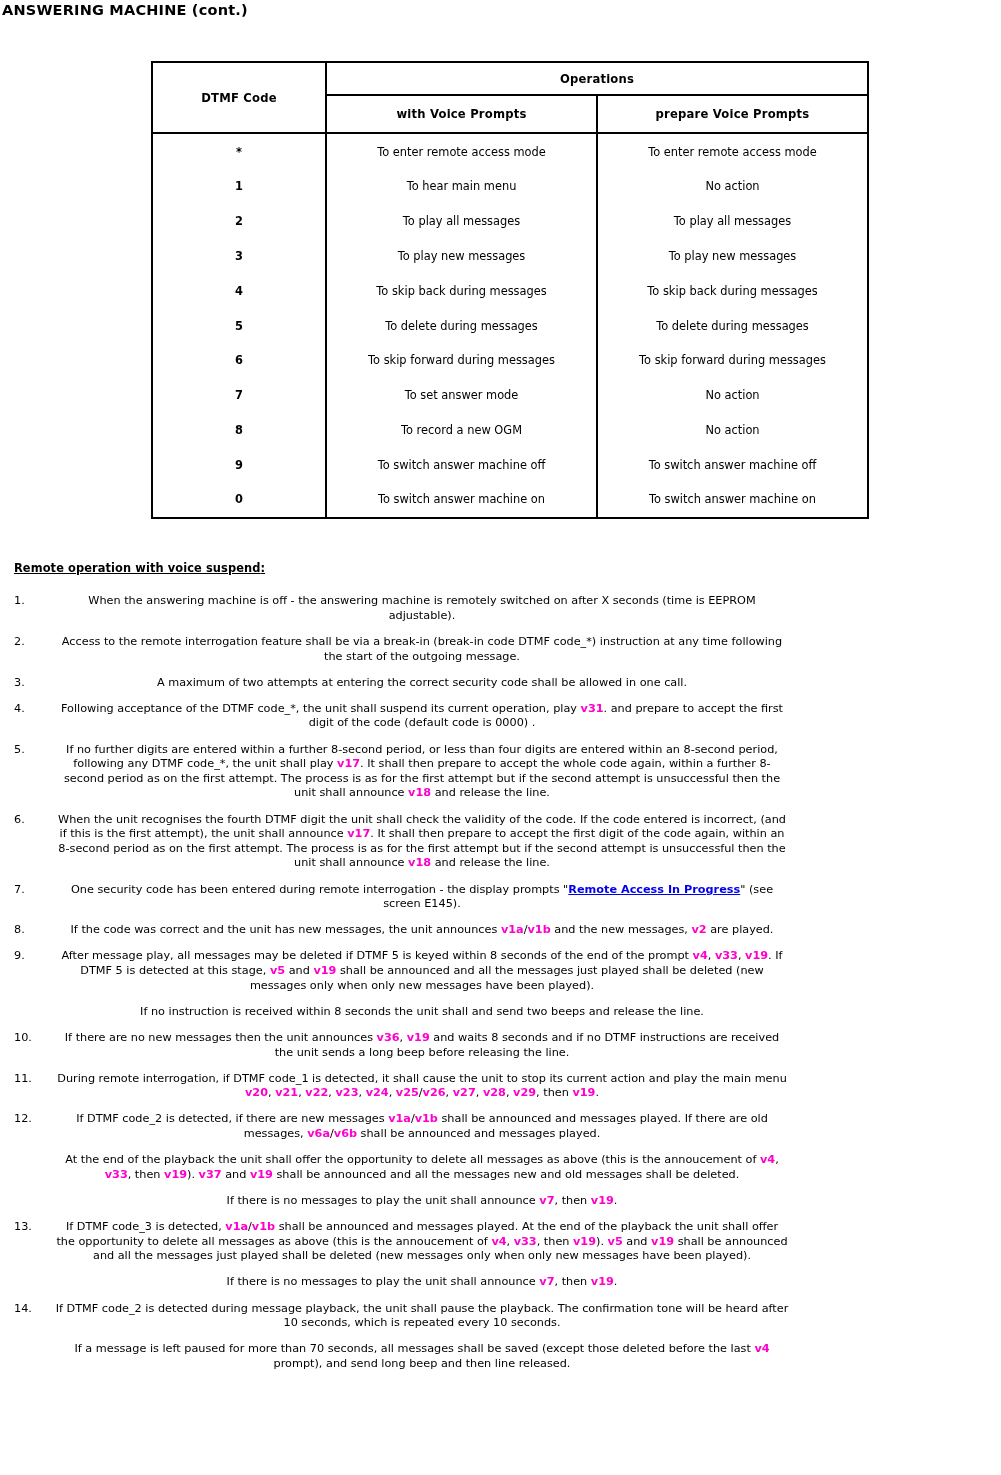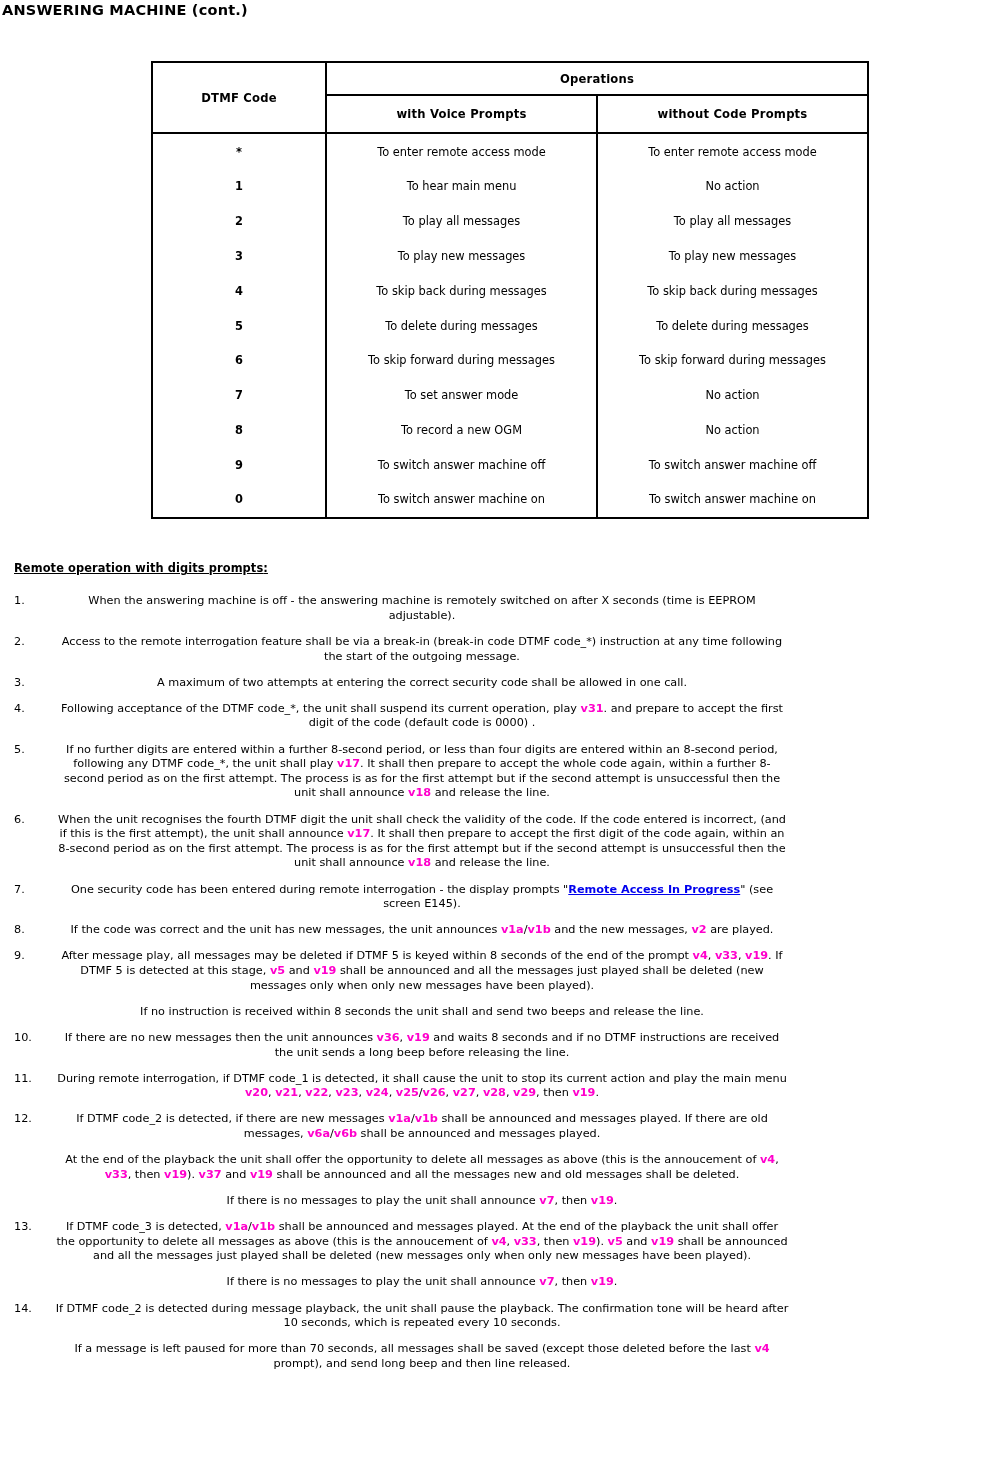--- a/index.html
+++ b/index.html
@@ -149,21 +149,21 @@
 
   <div class="table-wrap">
     <table class="dtmf">
       <thead>
         <tr>
           <th class="dtmf-code-head" rowspan="2">DTMF Code</th>
           <th class="ops-head" colspan="2">Operations</th>
         </tr>
         <tr>
           <th class="sub-head col-with">with Voice Prompts</th>
-          <th class="sub-head col-without">without Code Prompts</th>
+          <th class="sub-head col-without">prepare Voice Prompts</th>
         </tr>
       </thead>
       <tbody id="dtmf-body">
           <tr>
             <td class="code">*</td>
             <td class="op">To enter remote access mode</td>
             <td class="op">To enter remote access mode</td>
           </tr>
           <tr>
             <td class="code">1</td>
@@ -212,21 +212,21 @@
           </tr>
           <tr>
             <td class="code">0</td>
             <td class="op">To switch answer machine on</td>
             <td class="op">To switch answer machine on</td>
           </tr>
         </tbody>
     </table>
   </div>
 
-  <div class="section-heading"><span>Remote operation with digits prompts</span><span class="plain">:</span></div>
+  <div class="section-heading"><span>Remote operation with voice suspend</span><span class="plain">:</span></div>
 
   <ol class="steps" id="steps-list">
       <li>
         <span class="num">1.</span>
         <p><span>When the answering machine is off - the answering machine is remotely switched on after X seconds (time is EEPROM adjustable).</span></p>
       </li>
       <li>
         <span class="num">2.</span>
         <p><span>Access to the remote interrogation feature shall be via a break-in (break-in code DTMF code_*) instruction at any time following the start of the outgoing message.</span></p>
       </li>

